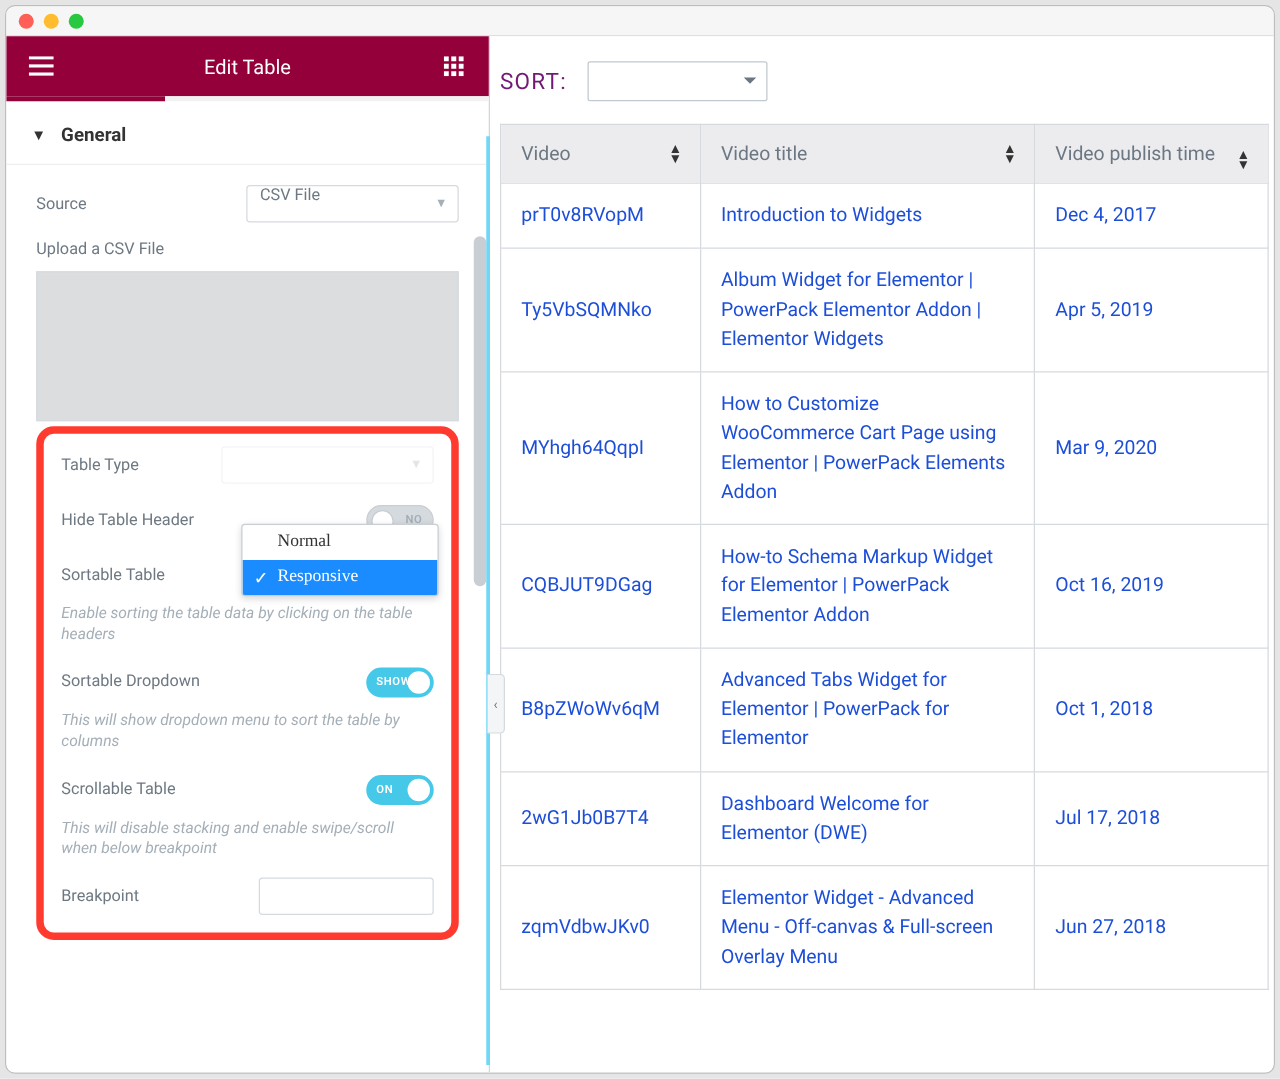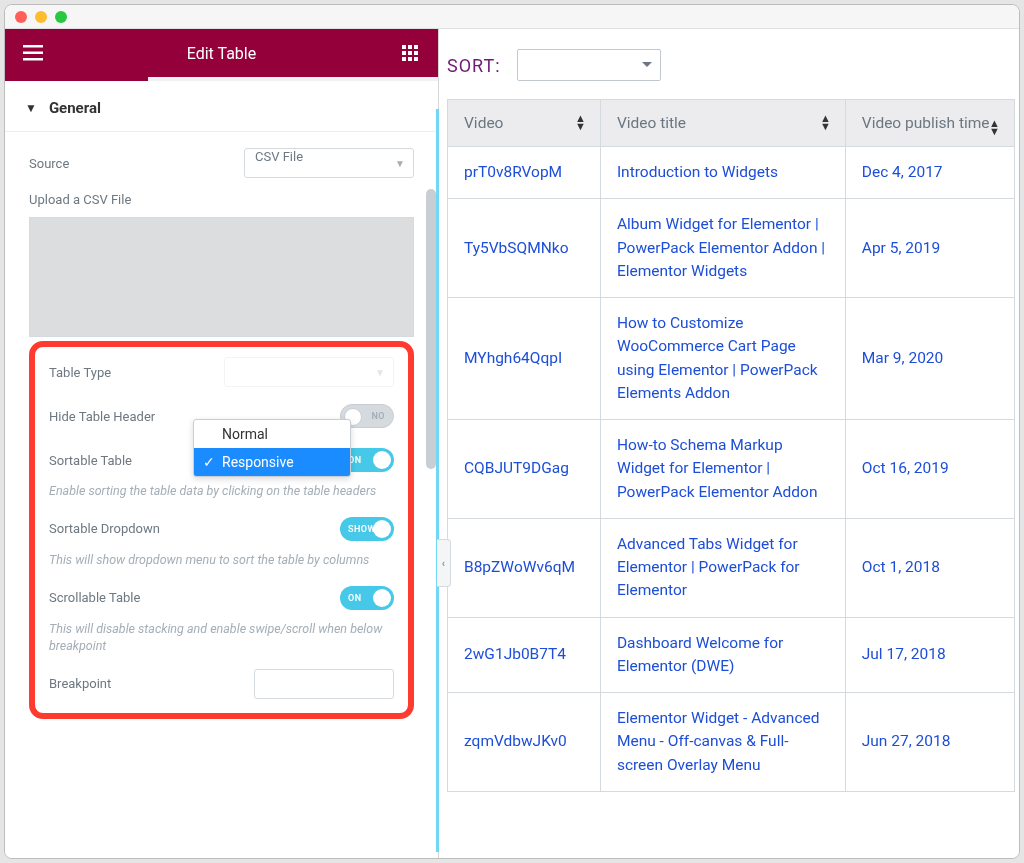--- a/index.html
+++ b/index.html
@@ -33,21 +33,21 @@
 .yellow { background: #febc2e; }
 .green { background: #28c840; }
 
 .app {
   display: flex;
   height: calc(100% - 24px);
 }
 
 
 .sidebar {
-  width: 434px;
+  width: 387px;
   background: #fff;
   display: flex;
   flex-direction: column;
   border-right: 1px solid #d5d5d5;
   position: relative;
 }
 .sidebar-header {
   background: #93003a;
   color: #fff;
   height: 48px;
@@ -190,20 +190,21 @@
   border-radius: 3px;
   box-shadow: 0 2px 6px rgba(0,0,0,0.15);
   z-index: 50;
   overflow: hidden;
 }
 .dropdown-popup .opt {
   padding: 6px 10px 6px 28px;
   font-size: 14px;
   color: #333;
   position: relative;
+  font-family: Liberation Serif, serif;
 }
 .dropdown-popup .opt.selected {
   background: #1a8cff;
   color: #fff;
 }
 .dropdown-popup .opt.selected::before {
   content: "✓";
   position: absolute;
   left: 9px;
 }

